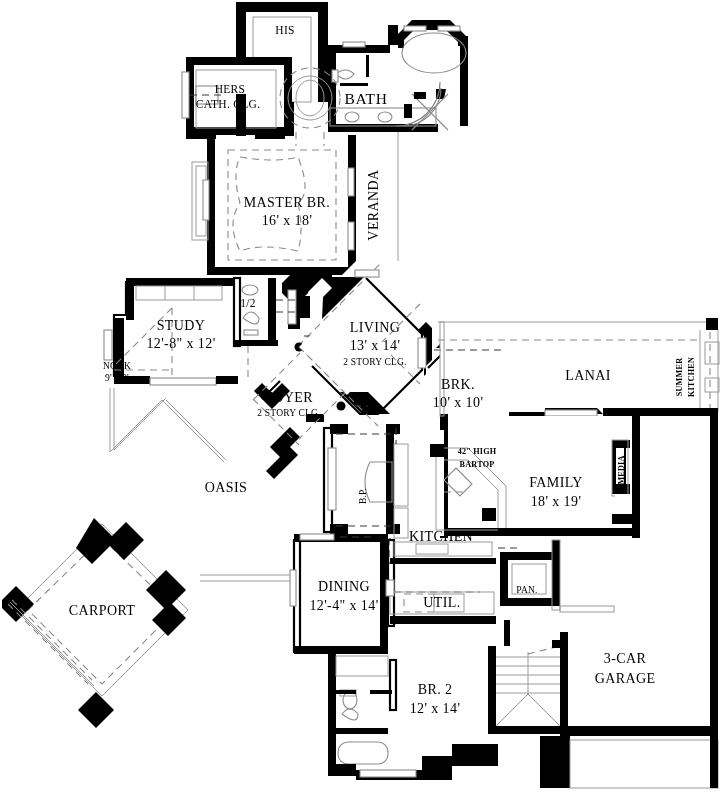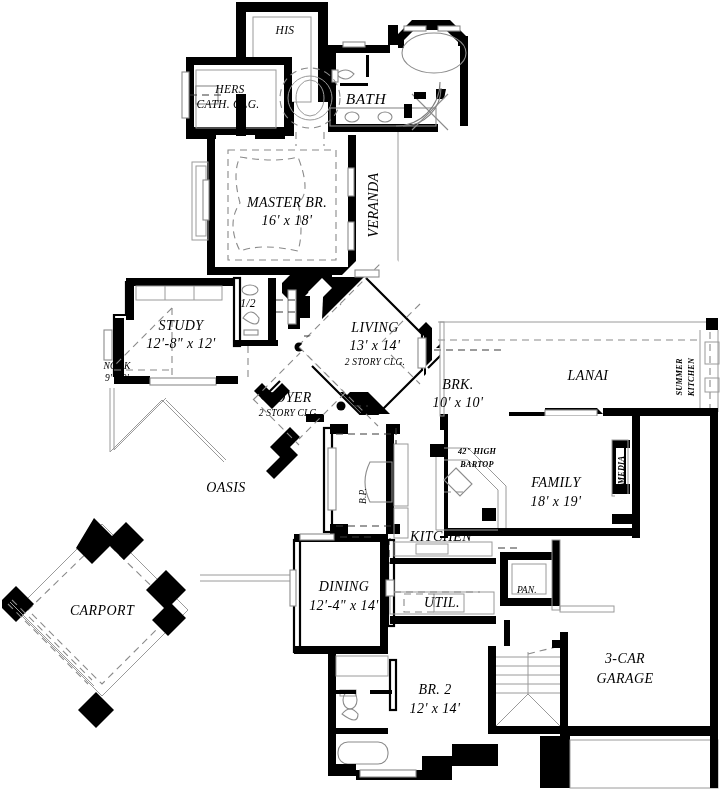--- a/index.html
+++ b/index.html
@@ -11,21 +11,20 @@
     width: 725px;
     height: 793px;
     font-family: "Liberation Serif", "DejaVu Serif", serif;
     overflow: hidden;
   }
   #plan-root {
     position: relative;
     width: 725px;
     height: 591px;
     background: #fef9c3;
-    font-style: italic;
   }
   svg#floorplan {
     display: block;
     width: 725px;
     height: 793px;
   }
   .wall-heavy { fill: #000000; stroke: none; }
   .wall-line  { fill: none; stroke: #000000; stroke-width: 2.2; }
   .fixture    { fill: none; stroke: #8c8c8c; stroke-width: 1.1; }
   .fixture-d  { fill: #ffffff; stroke: #8c8c8c; stroke-width: 1.1; }

